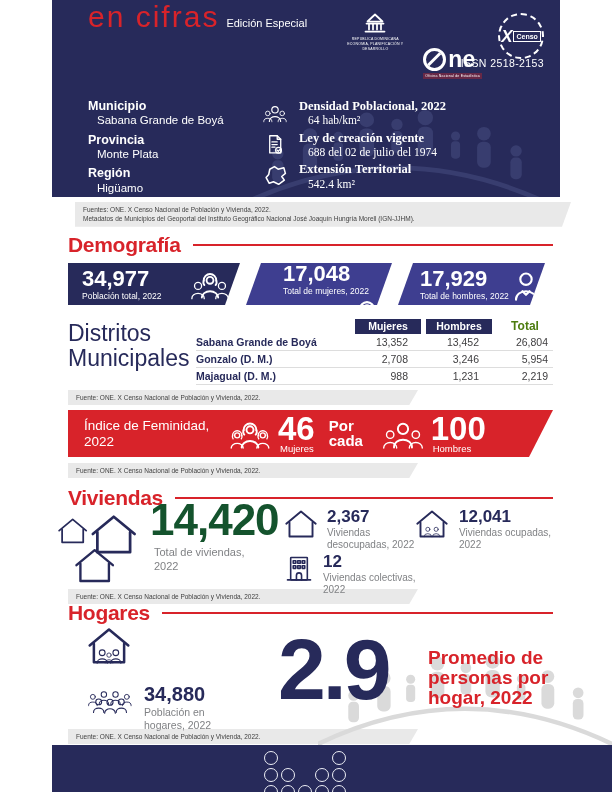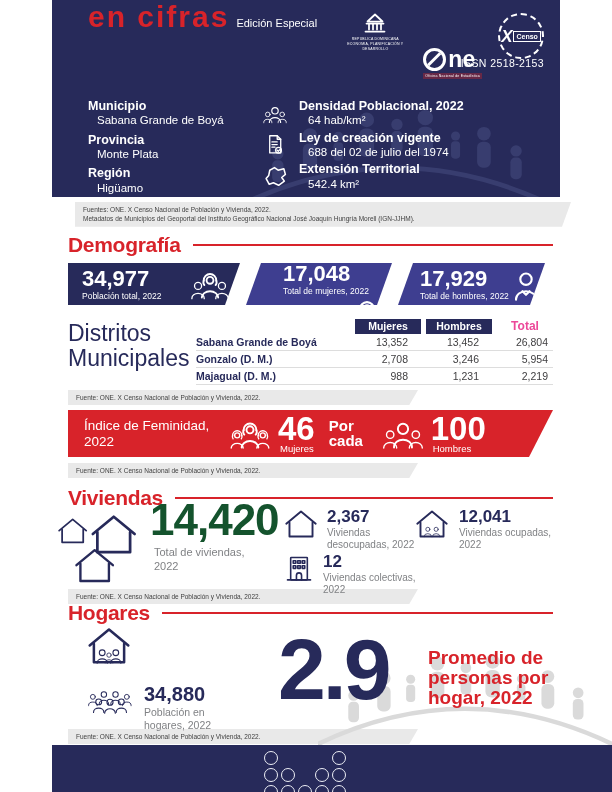--- a/index.html
+++ b/index.html
@@ -9,40 +9,40 @@
   
   .ic{fill:none;stroke:currentColor;stroke-width:6;stroke-linecap:round;stroke-linejoin:round;}
   .ic-thin{stroke-width:5;}
 
   
   .hero{position:absolute;left:52px;top:0;width:508px;height:197px;background:#272a5a;overflow:hidden;}
   .hero-deco{position:absolute;right:-6px;bottom:-4px;width:340px;height:104px;color:#4a5184;opacity:.5;}
   .hero-title{position:absolute;left:36px;top:8px;z-index:2;}
   .hero-title .t1{font-size:34px;font-weight:800;color:#fff;letter-spacing:-.5px;line-height:1.08;}
   .hero-sub{display:flex;align-items:flex-end;margin-top:-6px;}
-  .hero-sub .cifras{font-size:30px;color:#d8232a;font-weight:700;letter-spacing:2px;line-height:1;}
+  .hero-sub .cifras{font-size:30px;color:#d8232a;font-weight:400;letter-spacing:2px;line-height:1;}
   .hero-sub .edicion{font-size:11px;color:#fff;margin-left:7px;margin-bottom:3px;}
   .hero-logos{position:absolute;top:13px;right:16px;display:flex;gap:16px;align-items:flex-start;z-index:2;}
   .logo-gov{width:64px;text-align:center;color:#fff;}
   .logo-gov .gl{font-size:3.5px;line-height:1.4;letter-spacing:.2px;}
   .logo-one{color:#fff;}
   .one-main{display:flex;align-items:center;font-weight:800;font-size:23px;line-height:1;margin-top:35px;}
   .one-o{position:relative;width:17px;height:17px;border:3px solid #fff;border-radius:50%;margin-right:2px;overflow:hidden;}
   .one-o::after{content:"";position:absolute;left:-2px;top:6px;width:22px;height:3px;background:#fff;transform:rotate(-45deg);}
   .one-sub{font-size:3.5px;color:#fff;background:#b0273078;margin-top:2px;padding:1px 2px;letter-spacing:.2px;}
   .logo-censo{width:42px;height:42px;border:2px dashed #fff;border-radius:50%;display:flex;align-items:center;justify-content:center;color:#fff;}
   .logo-censo .x{font-size:17px;font-weight:800;font-style:italic;line-height:1;}
   .logo-censo .c{font-size:7px;font-weight:700;border:1px solid #fff;padding:1px 2px;margin-left:1px;}
   .issn{position:absolute;top:57px;right:16px;color:#fff;font-size:10.5px;letter-spacing:.4px;z-index:2;}
   .hero-facts{position:absolute;left:36px;top:99px;z-index:2;display:flex;color:#fff;}
   .facts-left{width:172px;}
   .fact{margin-bottom:5px;}
   .flabel{font-size:12.5px;font-weight:700;line-height:1.15;}
   .fvalue{font-size:11.5px;padding-left:9px;margin-top:1px;line-height:1.15;}
-  .fact-row{display:flex;align-items:flex-end;margin-bottom:3px;}
+  .fact-row{display:flex;align-items:center;margin-bottom:3px;font-family:Liberation Serif, serif;}
   .fact-ic{width:30px;height:28px;margin-right:9px;flex:none;color:#fff;display:flex;align-items:center;justify-content:center;}
 
   
   .source-box{position:absolute;background:#e9e9e9;color:#3f3f3f;font-size:6.5px;line-height:1.45;
               padding:3px 10px 3px 8px;clip-path:polygon(0 0,100% 0,calc(100% - 9px) 100%,0 100%);}
   #src1{left:75px;top:202px;width:478px;}
   #src2{left:68px;top:390px;width:332px;}
   #src3{left:68px;top:463px;width:332px;}
   #src4{left:68px;top:589px;width:332px;}
   #src5{left:68px;top:729px;width:332px;}
@@ -68,21 +68,21 @@
         clip-path:polygon(15px 0,100% 0,calc(100% - 15px) 100%,0 100%);}
 
   
   .distritos-title{position:absolute;left:68px;top:321px;font-size:23px;color:#272a5a;line-height:1.1;font-weight:400;}
   .dtable{position:absolute;left:196px;top:318px;width:357px;font-size:10.5px;}
   .dt-row{display:flex;align-items:center;height:16px;}
   .dt-name{flex:1;}
   .dt-col{width:66px;margin-left:5px;flex:none;}
   .dt-tot{width:56px;margin-left:5px;flex:none;}
   .dt-head .dt-col{background:#272a5a;color:#fff;font-weight:700;text-align:center;height:15px;line-height:15px;}
-  .dt-head .dt-tot{color:#ec4899;font-weight:700;font-size:12px;text-align:center;}
+  .dt-head .dt-tot{color:#4d7c0f;font-weight:700;font-size:12px;text-align:center;}
   .dt-body .dt-row{border-bottom:1px solid #ddd;}
   .dt-body .dt-name{font-weight:700;color:#272a5a;}
   .dt-body .dt-col{text-align:right;padding-right:13px;box-sizing:border-box;color:#414042;}
   .dt-body .dt-tot{text-align:right;padding-right:5px;box-sizing:border-box;color:#414042;}
 
   
   .feminidad{position:absolute;left:68px;top:410px;width:485px;height:47px;background:#d8232a;color:#fff;
              display:flex;align-items:center;box-sizing:border-box;padding-left:16px;
              clip-path:polygon(0 0,100% 0,calc(100% - 24px) 100%,0 100%);}
   .fem-label{width:142px;font-size:13.5px;line-height:1.15;}

